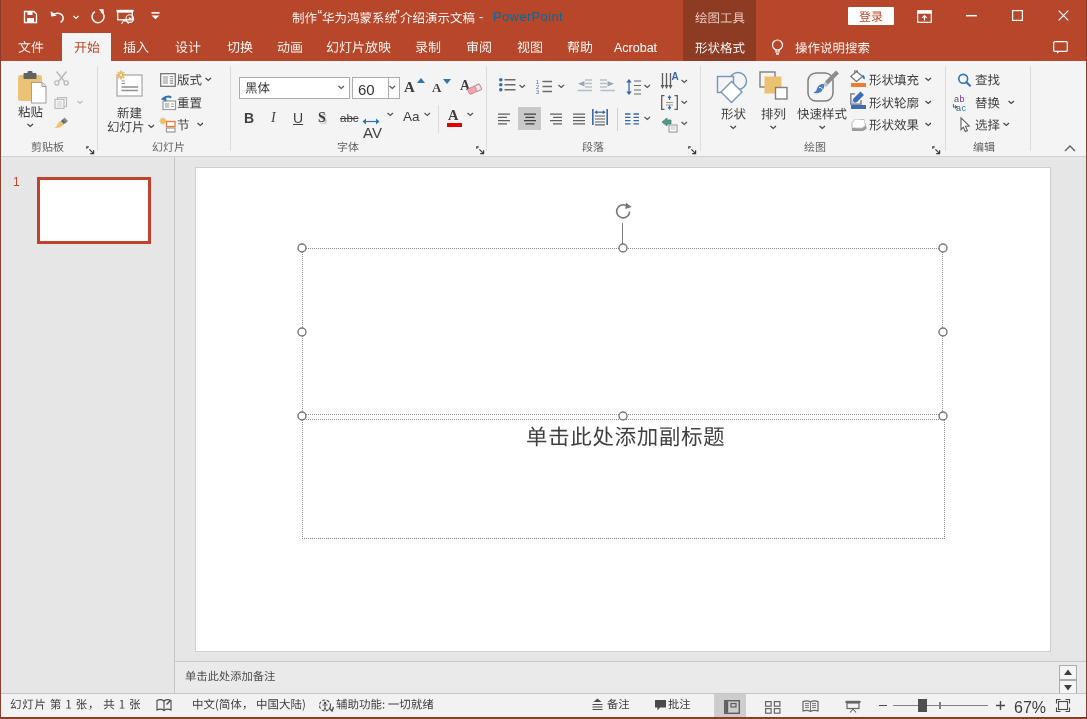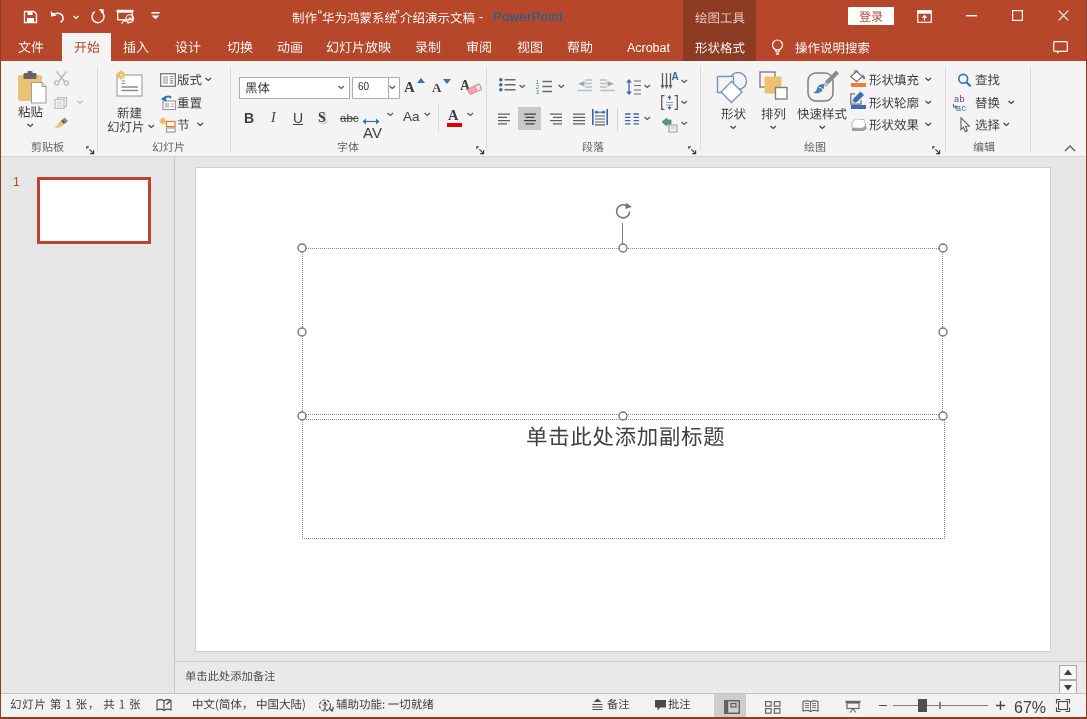--- a/index.html
+++ b/index.html
@@ -131,21 +131,21 @@
 <svg class="ab" style="left:517.0px;top:39.4px" width="26.0" height="16.9">
     <g transform="translate(0,13) scale(0.013000)">
       <path d="M450 -791V-259H523V-725H832V-259H907V-791ZM154 -804C190 -765 229 -710 247 -673L308 -713C290 -748 250 -800 211 -838ZM637 -649V-454C637 -297 607 -106 354 25C369 37 393 65 402 81C552 2 631 -105 671 -214V-20C671 47 698 65 766 65H857C944 65 955 24 965 -133C946 -138 921 -148 902 -163C898 -19 893 8 858 8H777C749 8 741 0 741 -28V-276H690C705 -337 709 -397 709 -452V-649ZM63 -668V-599H305C247 -472 142 -347 39 -277C50 -263 68 -225 74 -204C113 -233 152 -269 190 -310V79H261V-352C296 -307 339 -250 359 -219L407 -279C388 -301 318 -381 280 -422C328 -490 369 -566 397 -644L357 -671L343 -668Z M1375 -279C1455 -262 1557 -227 1613 -199L1644 -250C1588 -276 1487 -309 1407 -325ZM1275 -152C1413 -135 1586 -95 1682 -61L1715 -117C1618 -149 1445 -188 1310 -203ZM1084 -796V80H1156V38H1842V80H1917V-796ZM1156 -29V-728H1842V-29ZM1414 -708C1364 -626 1278 -548 1192 -497C1208 -487 1234 -464 1245 -452C1275 -472 1306 -496 1337 -523C1367 -491 1404 -461 1444 -434C1359 -394 1263 -364 1174 -346C1187 -332 1203 -303 1210 -285C1308 -308 1413 -345 1508 -396C1591 -351 1686 -317 1781 -296C1790 -314 1809 -340 1823 -353C1735 -369 1647 -396 1569 -432C1644 -481 1707 -538 1749 -606L1706 -631L1695 -628H1436C1451 -647 1465 -666 1477 -686ZM1378 -563 1385 -570H1644C1608 -531 1560 -496 1506 -465C1455 -494 1411 -527 1378 -563Z" fill="#fff"></path>
     </g>
   </svg>
 <svg class="ab" style="left:567.0px;top:39.4px" width="26.0" height="16.9">
     <g transform="translate(0,13) scale(0.013000)">
       <path d="M274 -840V-761H66V-700H274V-627H87V-568H274V-544C274 -528 272 -510 266 -490H50V-429H237C206 -384 154 -340 69 -311C86 -297 110 -273 122 -257C231 -300 291 -366 322 -429H540V-490H344C348 -510 350 -528 350 -544V-568H513V-627H350V-700H534V-761H350V-840ZM584 -798V-303H656V-733H827C800 -690 767 -640 734 -596C822 -547 855 -502 855 -466C855 -445 848 -431 830 -423C818 -419 803 -416 788 -415C759 -413 723 -414 680 -418C692 -401 702 -374 704 -355C743 -351 786 -352 820 -355C840 -357 863 -363 880 -371C913 -389 930 -417 929 -461C929 -506 900 -554 814 -607C856 -657 900 -718 938 -770L886 -801L873 -798ZM150 -262V26H226V-194H458V78H536V-194H789V-58C789 -45 785 -41 768 -40C752 -40 693 -40 629 -41C639 -23 651 4 655 24C739 24 792 24 824 13C856 2 866 -19 866 -56V-262H536V-341H458V-262Z M1633 -840C1633 -763 1633 -686 1631 -613H1466V-542H1628C1614 -300 1563 -93 1371 26C1389 39 1414 64 1426 82C1630 -52 1685 -279 1700 -542H1856C1847 -176 1837 -42 1811 -11C1802 1 1791 4 1773 4C1752 4 1700 3 1643 -1C1656 19 1664 50 1666 71C1719 74 1773 75 1804 72C1836 69 1857 60 1876 33C1909 -10 1919 -153 1929 -576C1929 -585 1929 -613 1929 -613H1703C1706 -687 1706 -763 1706 -840ZM1034 -95 1048 -18C1168 -46 1336 -85 1494 -122L1488 -190L1433 -178V-791H1106V-109ZM1174 -123V-295H1362V-162ZM1174 -509H1362V-362H1174ZM1174 -576V-723H1362V-576Z" fill="#fff"></path>
     </g>
   </svg>
-<div class="ab" style="left:614px;top:41px;width:56px;text-align:right;font-size:12.5px;color:#fff">Acrobat</div>
+<div class="ab" style="left:614px;top:41px;width:56px;text-align:left;font-size:12.5px;color:#fff">Acrobat</div>
 <svg class="ab" style="left:694.5px;top:39.7px" width="50.0" height="16.2">
     <g transform="translate(0,12.5) scale(0.012500)">
       <path d="M846 -824C784 -743 670 -658 574 -610C593 -596 615 -574 628 -557C730 -613 842 -703 916 -795ZM875 -548C808 -461 687 -371 584 -319C603 -304 625 -281 638 -266C745 -325 866 -422 943 -520ZM898 -278C823 -153 681 -42 532 19C552 35 574 61 586 79C740 8 883 -111 968 -250ZM404 -708V-449H243V-708ZM41 -449V-379H171C167 -230 145 -83 37 36C55 46 81 70 93 86C213 -45 238 -211 242 -379H404V79H478V-379H586V-449H478V-708H573V-778H58V-708H172V-449Z M1741 -774C1785 -719 1836 -642 1860 -596L1920 -634C1896 -680 1843 -752 1798 -806ZM1049 -674C1096 -615 1152 -537 1175 -486L1237 -528C1212 -577 1155 -653 1106 -709ZM1589 -838V-605L1588 -545H1356V-471H1583C1568 -306 1512 -120 1327 30C1347 43 1373 63 1388 78C1539 -47 1609 -197 1640 -344C1695 -156 1782 -6 1918 78C1930 59 1955 30 1973 16C1816 -70 1723 -252 1675 -471H1951V-545H1662L1663 -605V-838ZM1032 -194 1076 -130C1127 -176 1188 -234 1247 -290V78H1321V-841H1247V-382C1168 -309 1086 -237 1032 -194Z M2575 -667H2794C2764 -604 2723 -546 2675 -496C2627 -545 2590 -597 2563 -648ZM2202 -840V-626H2052V-555H2193C2162 -417 2095 -260 2028 -175C2041 -158 2060 -129 2067 -109C2117 -175 2165 -284 2202 -397V79H2273V-425C2304 -381 2339 -327 2355 -299L2400 -356C2382 -382 2300 -481 2273 -511V-555H2387L2363 -535C2380 -523 2409 -497 2422 -484C2456 -514 2490 -550 2521 -590C2548 -543 2583 -495 2626 -450C2541 -377 2441 -323 2341 -291C2356 -276 2375 -248 2384 -230C2410 -240 2436 -250 2462 -262V81H2532V37H2811V77H2884V-270L2930 -252C2941 -271 2962 -300 2977 -315C2878 -345 2794 -392 2726 -449C2796 -522 2853 -610 2889 -713L2842 -735L2828 -732H2612C2628 -761 2642 -791 2654 -822L2582 -841C2543 -739 2478 -641 2403 -570V-626H2273V-840ZM2532 -29V-222H2811V-29ZM2511 -287C2570 -318 2625 -356 2676 -401C2725 -358 2782 -319 2847 -287Z M3709 -791C3761 -755 3823 -701 3853 -665L3905 -712C3875 -747 3811 -798 3760 -833ZM3565 -836C3565 -774 3567 -713 3570 -653H3055V-580H3575C3601 -208 3685 82 3849 82C3926 82 3954 31 3967 -144C3946 -152 3918 -169 3901 -186C3894 -52 3883 4 3855 4C3756 4 3678 -241 3653 -580H3947V-653H3649C3646 -712 3645 -773 3645 -836ZM3059 -24 3083 50C3211 22 3395 -20 3565 -60L3559 -128L3345 -82V-358H3532V-431H3090V-358H3270V-67Z" fill="#fff"></path>
     </g>
   </svg>
 <svg class="ab" style="left:771px;top:39px" width="13" height="17">
     <circle cx="6.5" cy="6" r="5" fill="none" stroke="#fff" stroke-width="1.2"></circle>
     <path d="M5 10.8 L5 13 H8 L8 10.8" fill="none" stroke="#fff" stroke-width="1.2"></path>
     <rect x="5" y="14.2" width="3" height="1.4" fill="#fff"></rect>
   </svg>
@@ -309,21 +309,21 @@
 <svg class="ab" style="left:245.0px;top:80.2px" width="25.0" height="16.2">
     <g transform="translate(0,12.5) scale(0.012500)">
       <path d="M282 -696C311 -649 337 -586 346 -546L398 -567C390 -607 362 -667 332 -713ZM658 -714C641 -667 607 -598 581 -556L629 -536C656 -576 689 -638 717 -692ZM340 -90C351 -37 358 32 358 74L431 65C431 24 422 -44 410 -96ZM546 -88C568 -36 591 32 599 74L674 56C664 15 640 -52 616 -102ZM749 -92C797 -39 853 35 878 81L951 53C924 6 866 -66 818 -117ZM168 -117C144 -54 101 13 57 52L126 84C174 38 215 -34 240 -99ZM227 -739H461V-521H227ZM536 -739H766V-521H536ZM55 -224V-157H946V-224H536V-314H861V-376H536V-458H841V-802H155V-458H461V-376H138V-314H461V-224Z M1251 -836C1201 -685 1119 -535 1030 -437C1045 -420 1067 -380 1074 -363C1104 -397 1133 -436 1160 -479V78H1232V-605C1266 -673 1296 -745 1321 -816ZM1416 -175V-106H1581V74H1654V-106H1815V-175H1654V-521C1716 -347 1812 -179 1916 -84C1930 -104 1955 -130 1973 -143C1865 -230 1761 -398 1702 -566H1954V-638H1654V-837H1581V-638H1298V-566H1536C1474 -396 1369 -226 1259 -138C1276 -125 1301 -99 1313 -81C1419 -177 1517 -342 1581 -518V-175Z" fill="#333"></path>
     </g>
   </svg>
 <svg class="ab" style="left:337.8px;top:85.2px" width="6" height="6">
     <path d="M0.5 1 L3.25 3.50 L6.00 1" fill="none" stroke="#555" stroke-width="1.2"></path>
   </svg>
 <div class="ab" style="left:349px;top:77px;width:1px;height:22px;background:#ABABAB"></div>
 <div class="ab" style="left:352px;top:77px;width:48px;height:22px;background:#fff;border:1px solid #ABABAB"></div>
-<div class="ab" style="left:358px;top:81px;font-size:10px;color:#333">60</div>
+<div class="ab" style="left:358px;top:81px;font-size:15px;color:#333">60</div>
 <svg class="ab" style="left:388.8px;top:85.2px" width="6" height="6">
     <path d="M0.5 1 L3.25 3.50 L6.00 1" fill="none" stroke="#555" stroke-width="1.2"></path>
   </svg>
 <div class="ab" style="left:388px;top:77px;width:1px;height:22px;background:#ABABAB"></div>
 <div class="ab" style="left:404px;top:79px;font-size:15px;color:#3F3F3F;font-weight:bold;font-family:'Liberation Serif'">A</div>
 <svg class="ab" style="left:417px;top:78px" width="8" height="6">
     <path d="M4 0 L8 5 H0 Z" fill="#2E75B6"></path>
   </svg>
 <div class="ab" style="left:432px;top:81px;font-size:13px;color:#3F3F3F;font-weight:bold;font-family:'Liberation Serif'">A</div>
 <svg class="ab" style="left:443px;top:79px" width="8" height="6">

